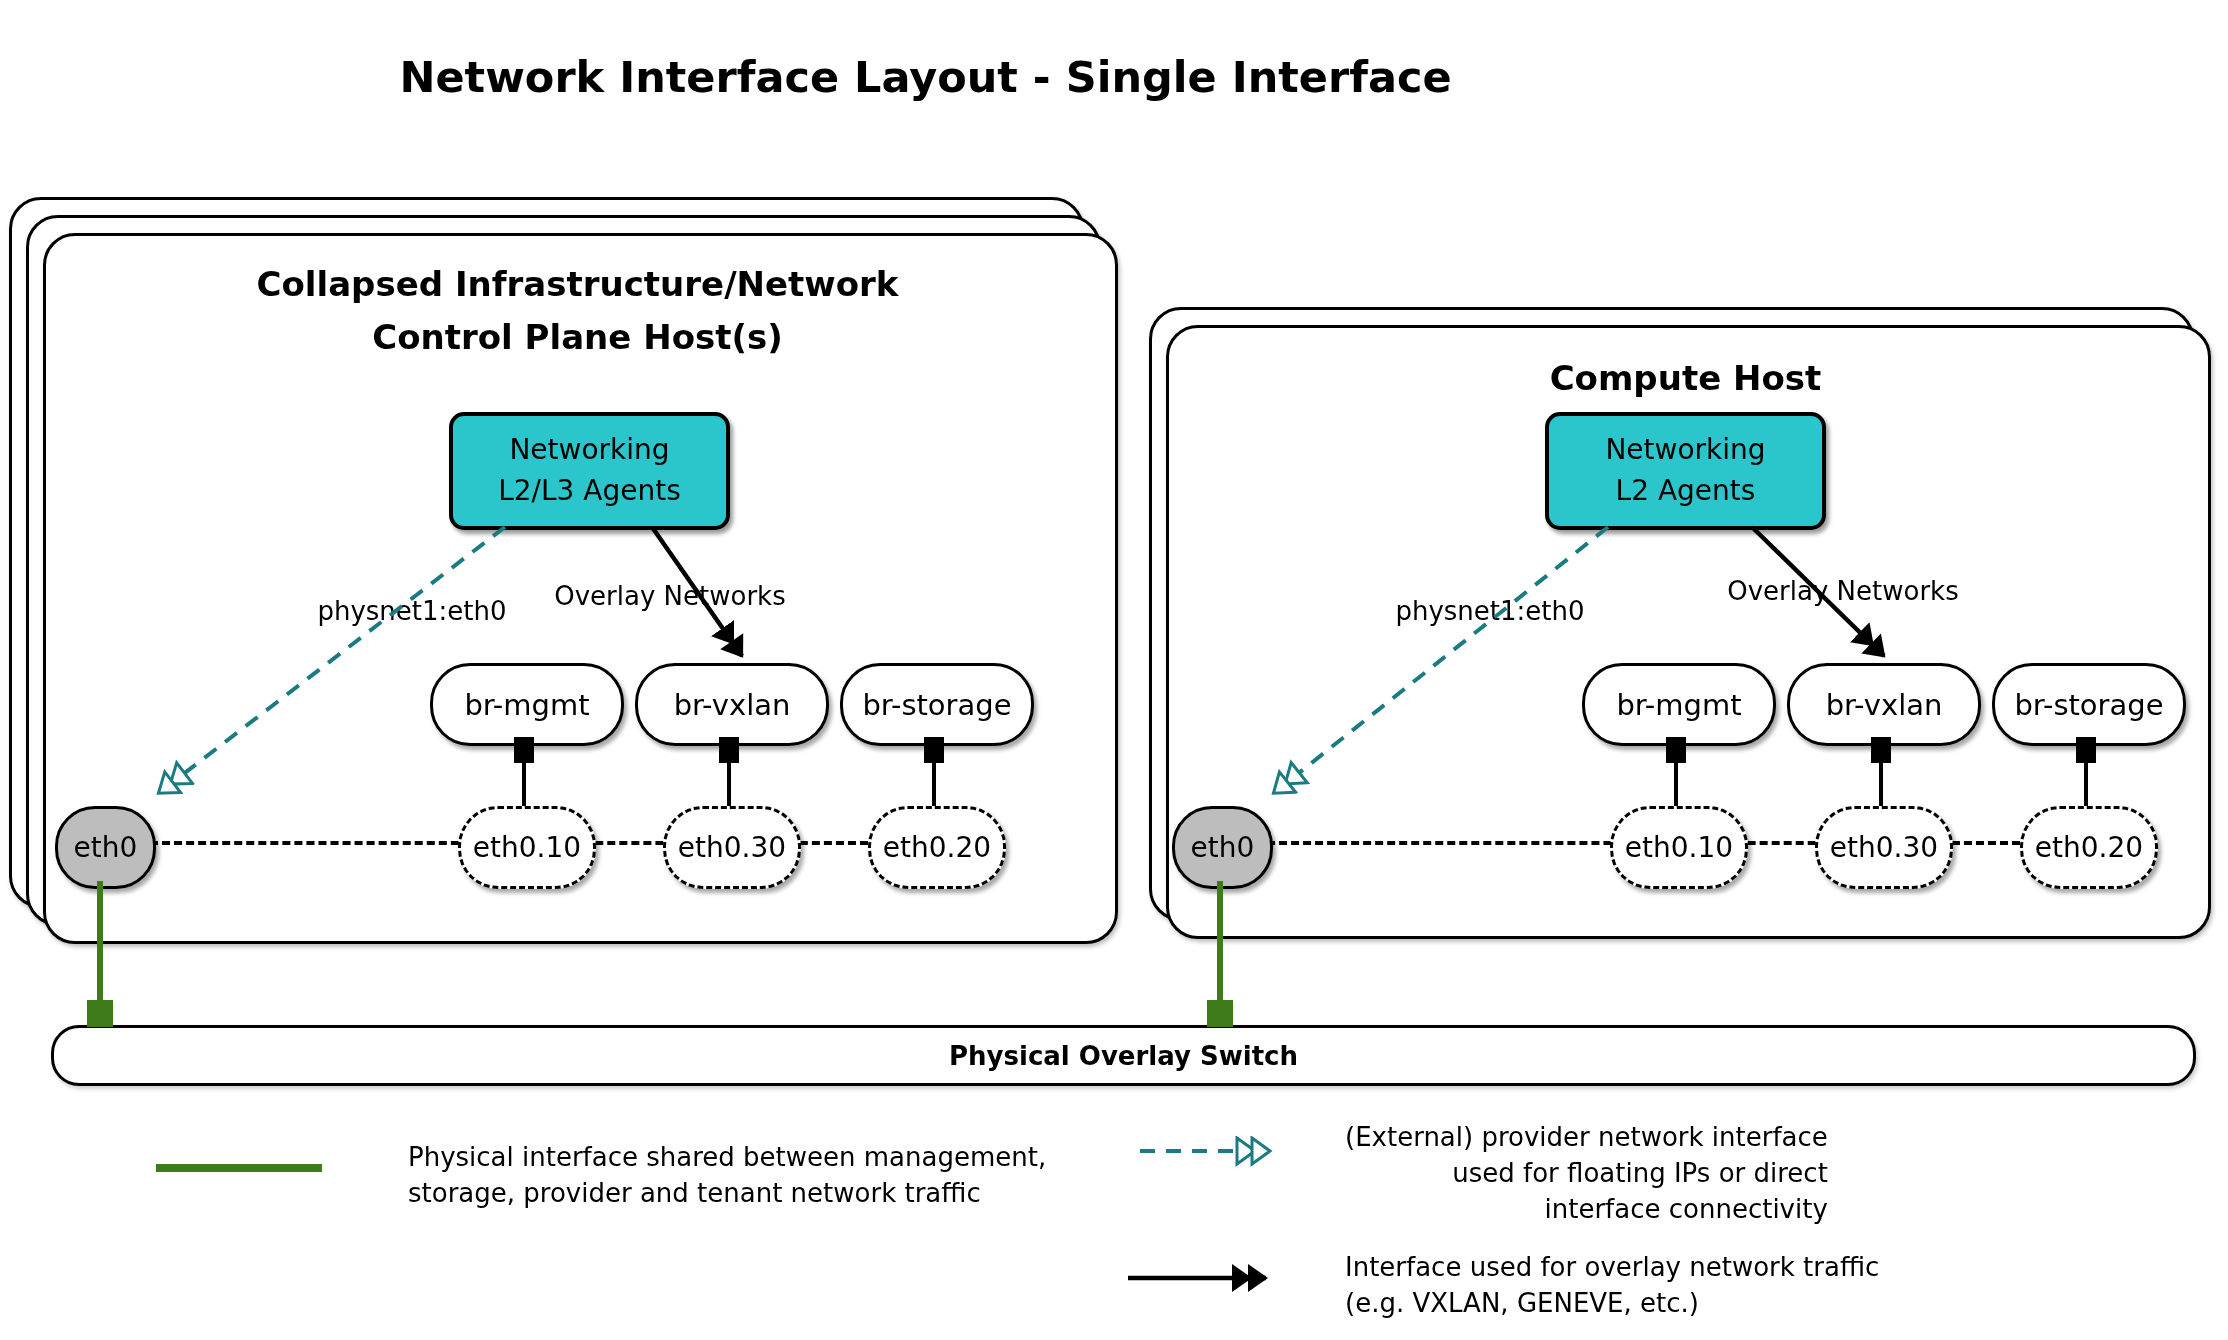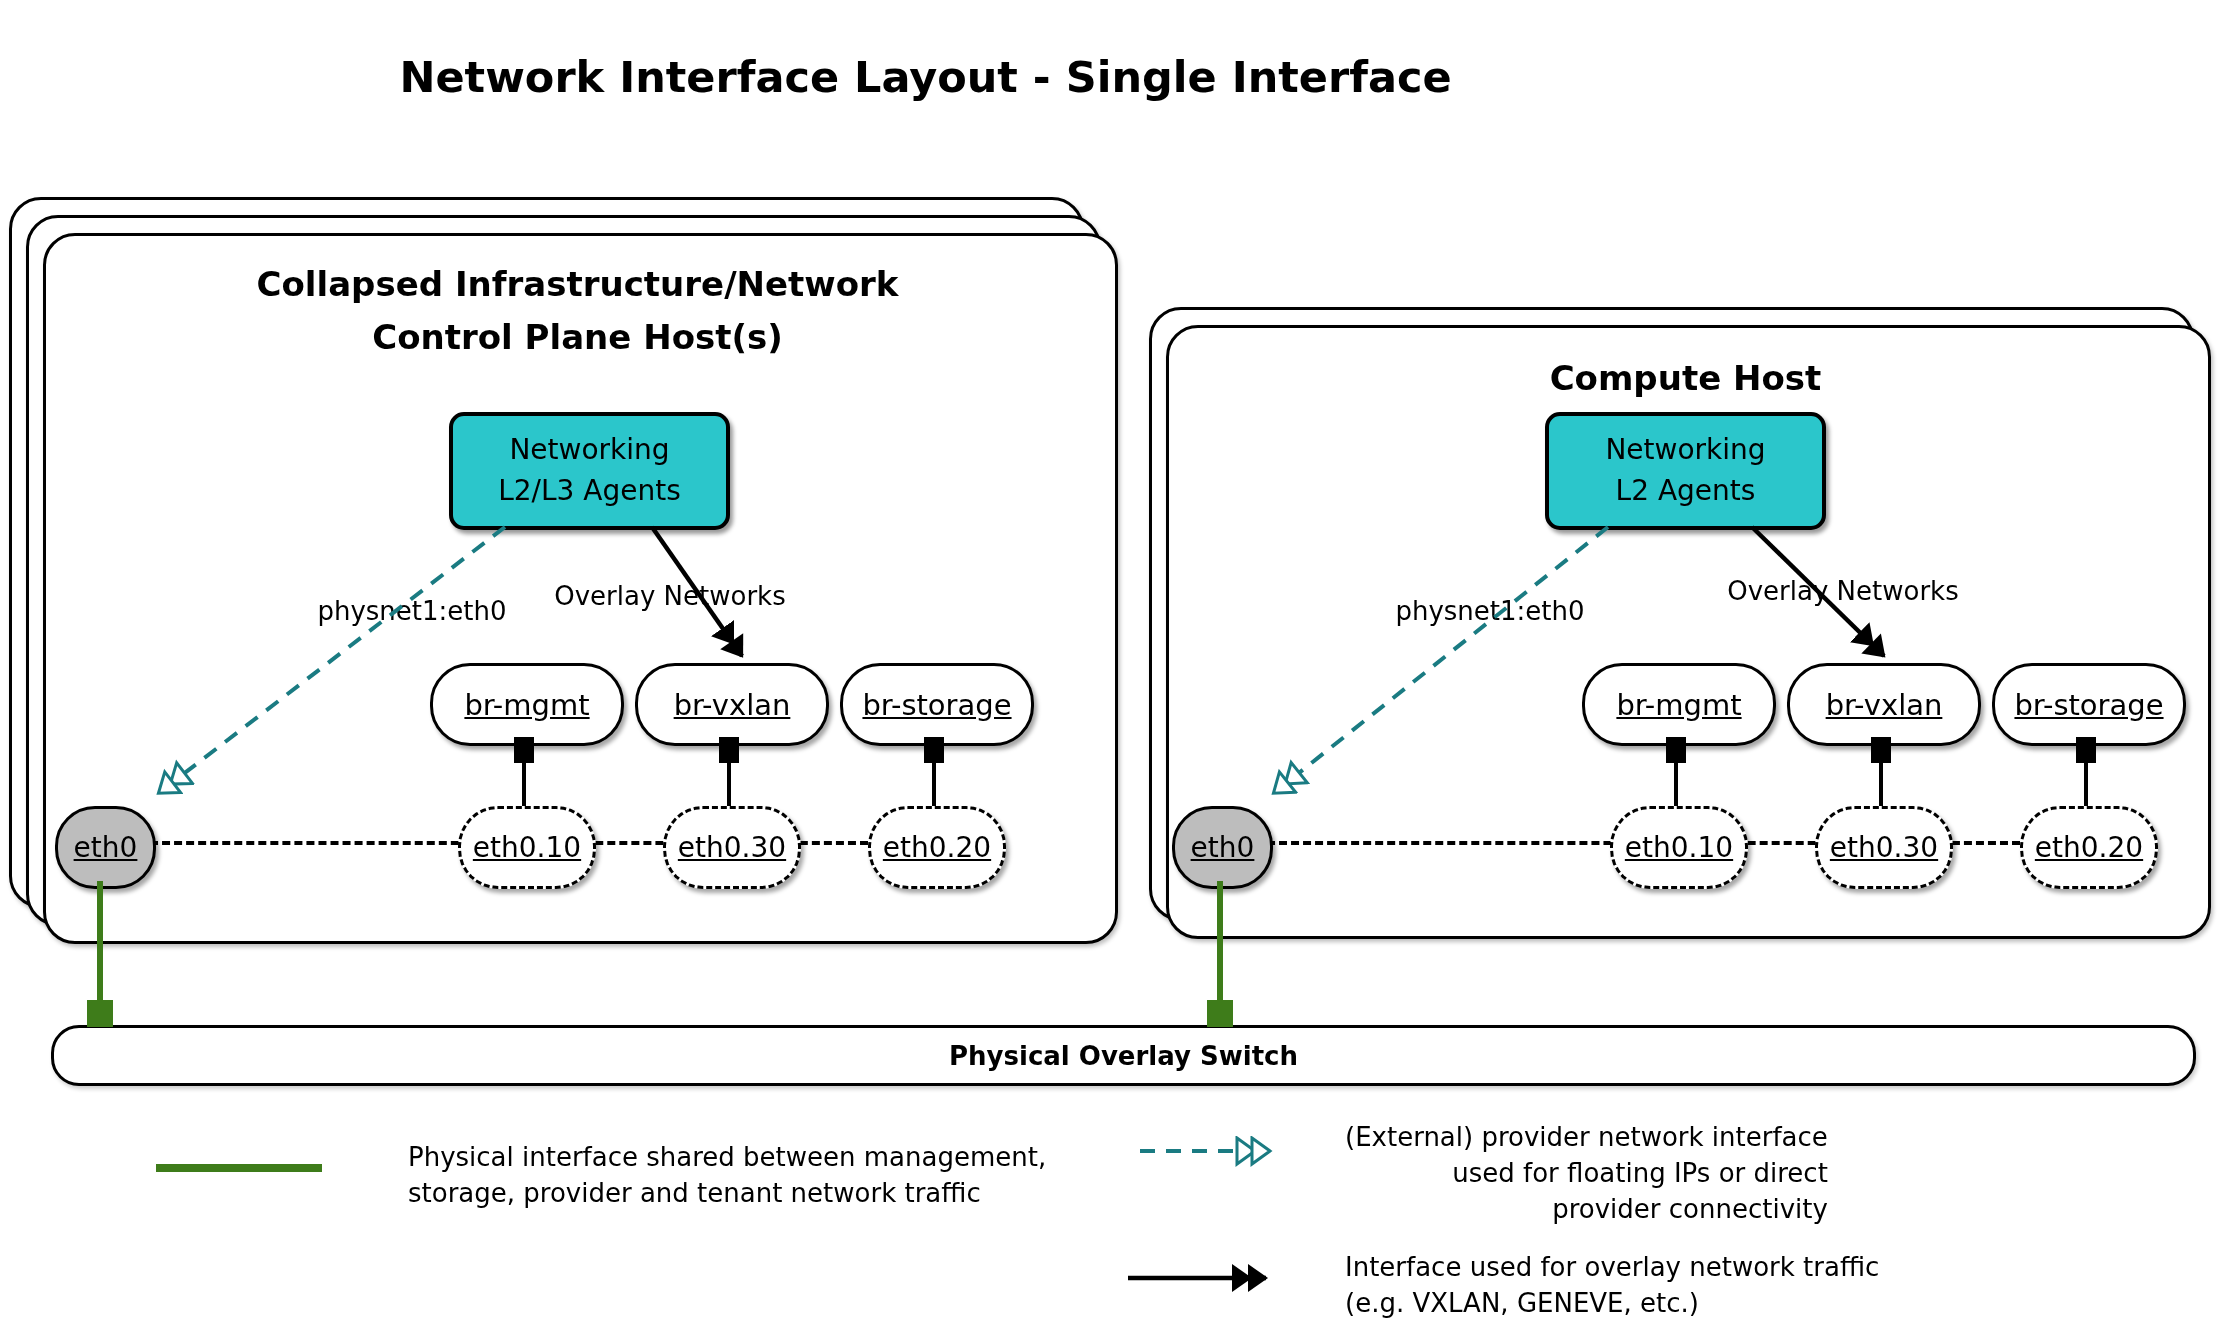--- a/index.html
+++ b/index.html
@@ -29,21 +29,21 @@
   }
   .agent{
     background:var(--teal);border:4px solid var(--ink);border-radius:15px;
     display:flex;flex-direction:column;align-items:center;justify-content:center;
     font-size:28px;line-height:1.45;box-shadow:3px 4px 4px rgba(0,0,0,0.4);
     text-align:center;
   }
   .pill{
     background:#ffffff;border:3.5px solid var(--ink);border-radius:40px;
     display:flex;align-items:center;justify-content:center;
-    font-size:29px;box-shadow:3px 4px 4px rgba(0,0,0,0.35);text-decoration:underline;
+    font-size:29px;box-shadow:3px 4px 4px rgba(0,0,0,0.35);
   }
   .pill.vlan{border:3.5px dashed var(--ink);font-size:28px;}
   .pill.phys{background:var(--gray);font-size:28px;}
   .tap{background:var(--ink);}
   .stub{background:var(--ink);}
   .hline{border-top:4px dashed var(--ink);height:0;}
   .edge-label{font-size:26px;text-align:center;white-space:nowrap;}
   .greenline{background:var(--green);}
   .greensq{background:var(--green);}
   .switchbar{
@@ -161,21 +161,21 @@
 
   <div class="abs greenline" style="left:156px;top:1164px;width:166px;height:8px;"></div>
   <div class="abs legend-text" style="left:363px;top:1140px;margin-left:45px;">
     <div>Physical interface shared between management,</div>
     <div>storage, provider and tenant network traffic</div>
   </div>
 
   <div class="abs legend-text" style="left:1345px;top:1120px;text-align:right;">
     <div>(External) provider network interface</div>
     <div>used for floating IPs or direct</div>
-    <div>provider connectivity</div>
+    <div>interface connectivity</div>
   </div>
 
   <div class="abs legend-text" style="left:1345px;top:1250px;">
     <div>Interface used for overlay network traffic</div>
     <div>(e.g. VXLAN, GENEVE, etc.)</div>
   </div>
 
 </div>
 
 </body></html>

